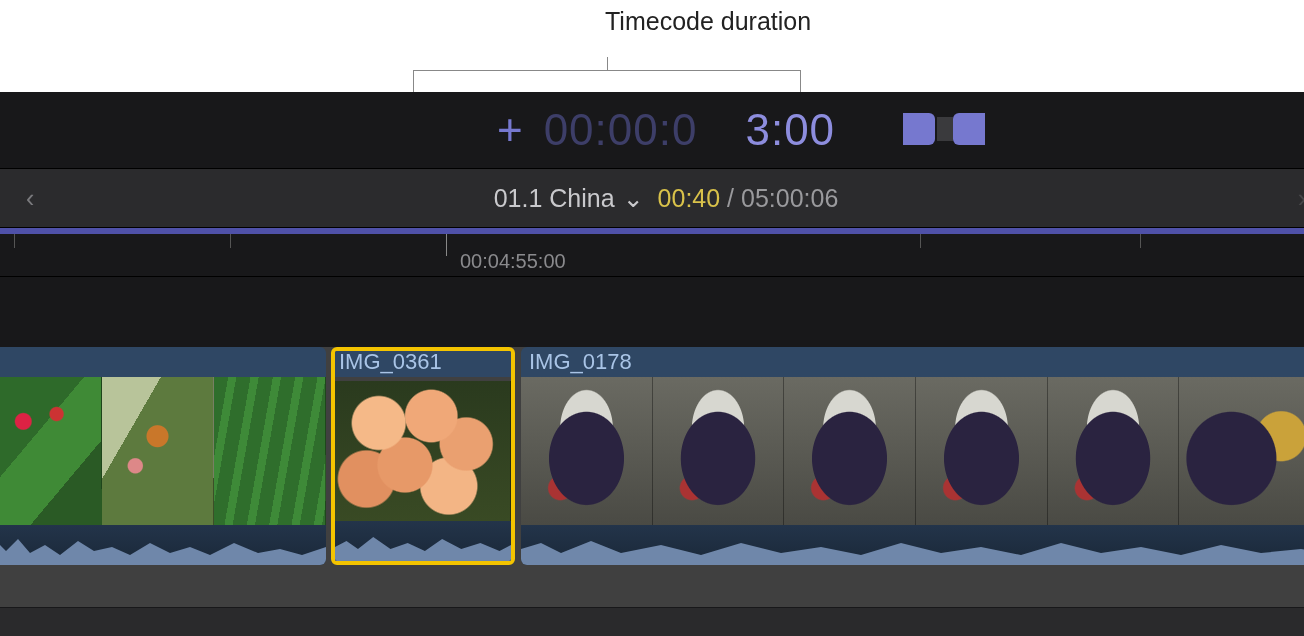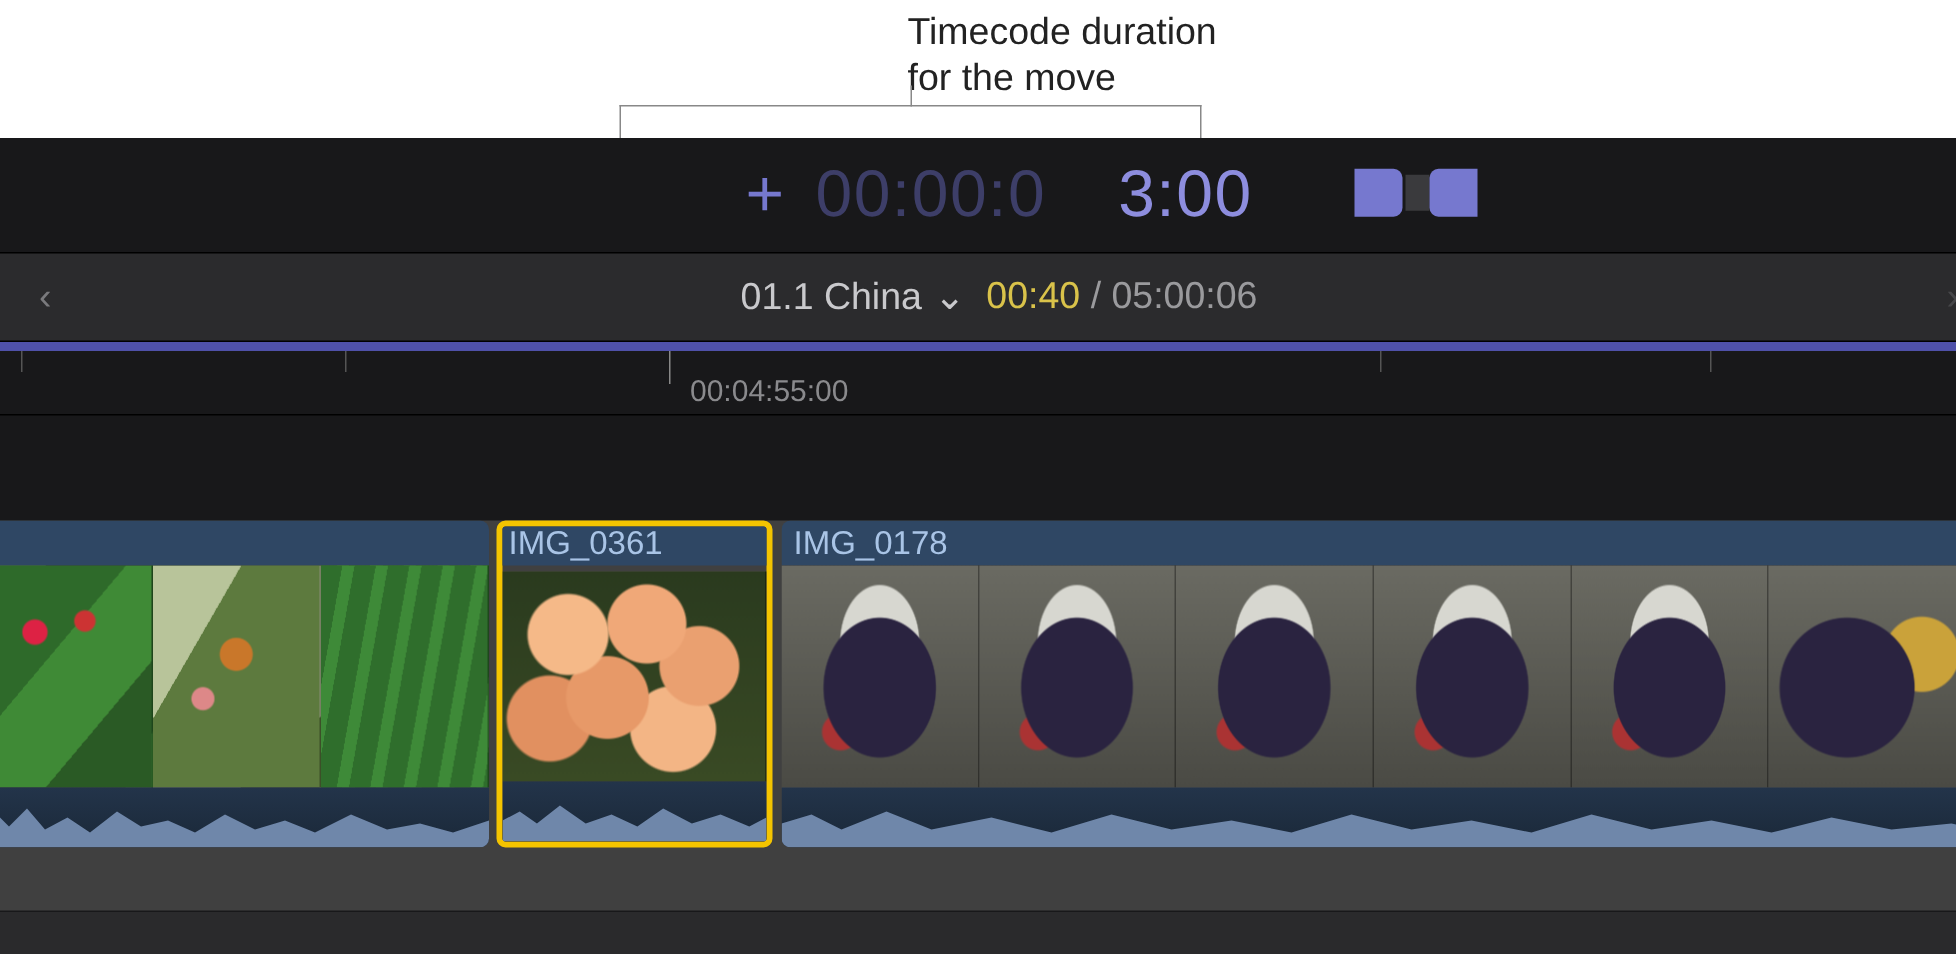--- a/index.html
+++ b/index.html
@@ -70,21 +70,20 @@
     linear-gradient(#6a6a62,#4a4a44);}
   .bottom-strip{position:absolute;left:0;right:0;bottom:0;height:28px;background:#2a2a2c;}
 </style>
 </head>
 <body>
 
 <div class="stage">
 
   <div class="annotation">
     <span>Timecode duration</span><br>
-    <span>for the move</span>
   </div>
   <div class="callout">
     <div class="stem"></div>
   </div>
 
   <div class="app">
 
     <div class="tc-bar">
       <div class="tc">
         <span class="plus">+</span>

